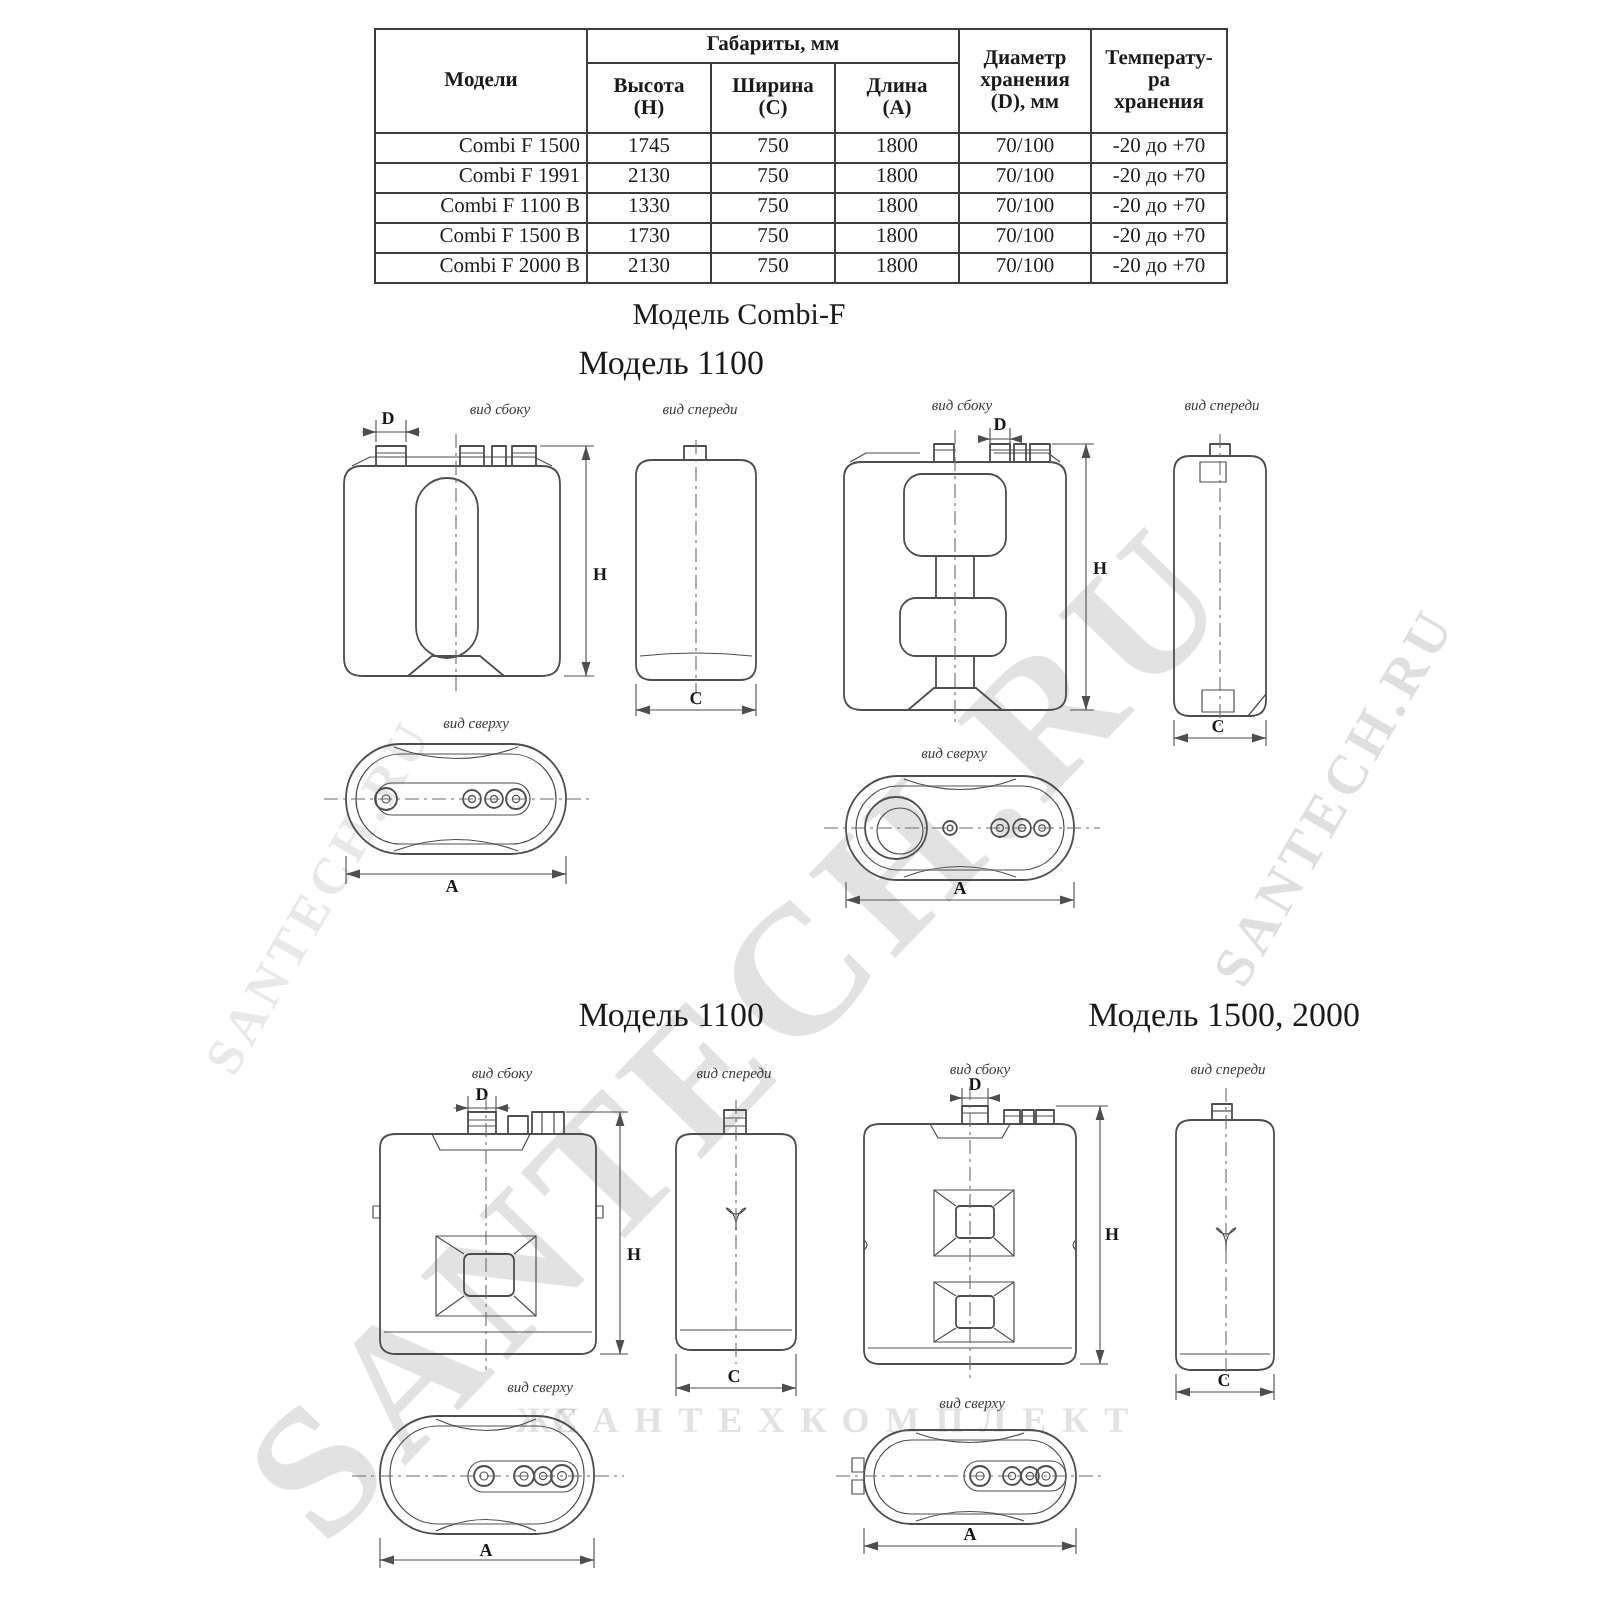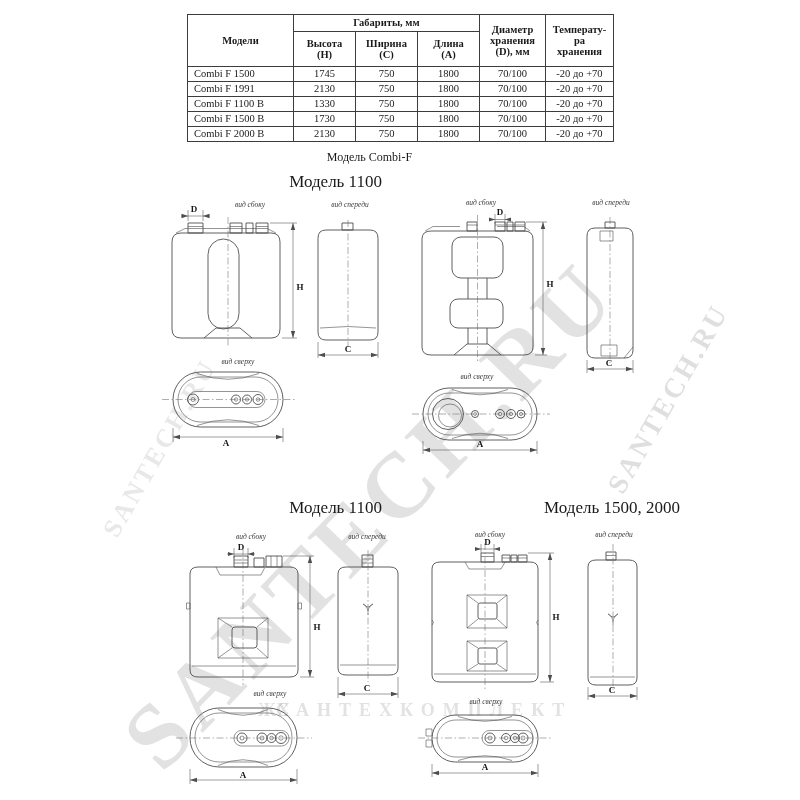--- a/index.html
+++ b/index.html
@@ -17,26 +17,26 @@
              color:rgba(110,110,110,0.20);}
   .wm-bottom-logo{left:258px;top:700px;font-weight:bold;font-size:18px;letter-spacing:1px;
              color:rgba(110,110,110,0.20);}
   
   #spec{position:absolute;left:187px;top:14px;border-collapse:collapse;
         font-size:10.5px;line-height:1.05;}
   #spec th,#spec td{border:1px solid #3c3c3c;padding:1px 3px;text-align:center;
         vertical-align:middle;white-space:pre-line;}
   #spec th{font-weight:bold;}
   #spec{border:1.5px solid #2e2e2e;}
-  #spec td.mdl{text-align:left;padding-left:6px;}
+  #spec td.mdl{text-align:right;padding-left:6px;}
   #spec tr.hr1 th{height:14px;}
   #spec tr.hr2 th{height:32px;}
   #spec tbody tr{height:15px;}
   
-  .sec-title{position:absolute;left:0;width:739px;text-align:center;font-size:12px;}
+  .sec-title{position:absolute;left:0;width:739px;text-align:center;font-size:15px;}
   .sub-title{position:absolute;text-align:right;font-size:17px;}
   
   svg.drw{position:absolute;}
   .ln{fill:none;stroke:#4e4e4e;stroke-width:0.9;stroke-linejoin:round;}
   .thin{stroke-width:0.6;}
   .cl{fill:none;stroke:#6b6b6b;stroke-width:0.55;stroke-dasharray:7 2.5 1.5 2.5;}
   .dim{fill:none;stroke:#4e4e4e;stroke-width:0.55;}
   .arr{fill:#4e4e4e;stroke:none;}
   text.dtxt{font-family:"Liberation Serif",serif;font-size:9px;font-weight:bold;fill:#161616;text-anchor:middle;}
   text.vlbl{font-family:"Liberation Serif",serif;font-size:7.5px;font-style:italic;fill:#3a3a3a;text-anchor:middle;}

